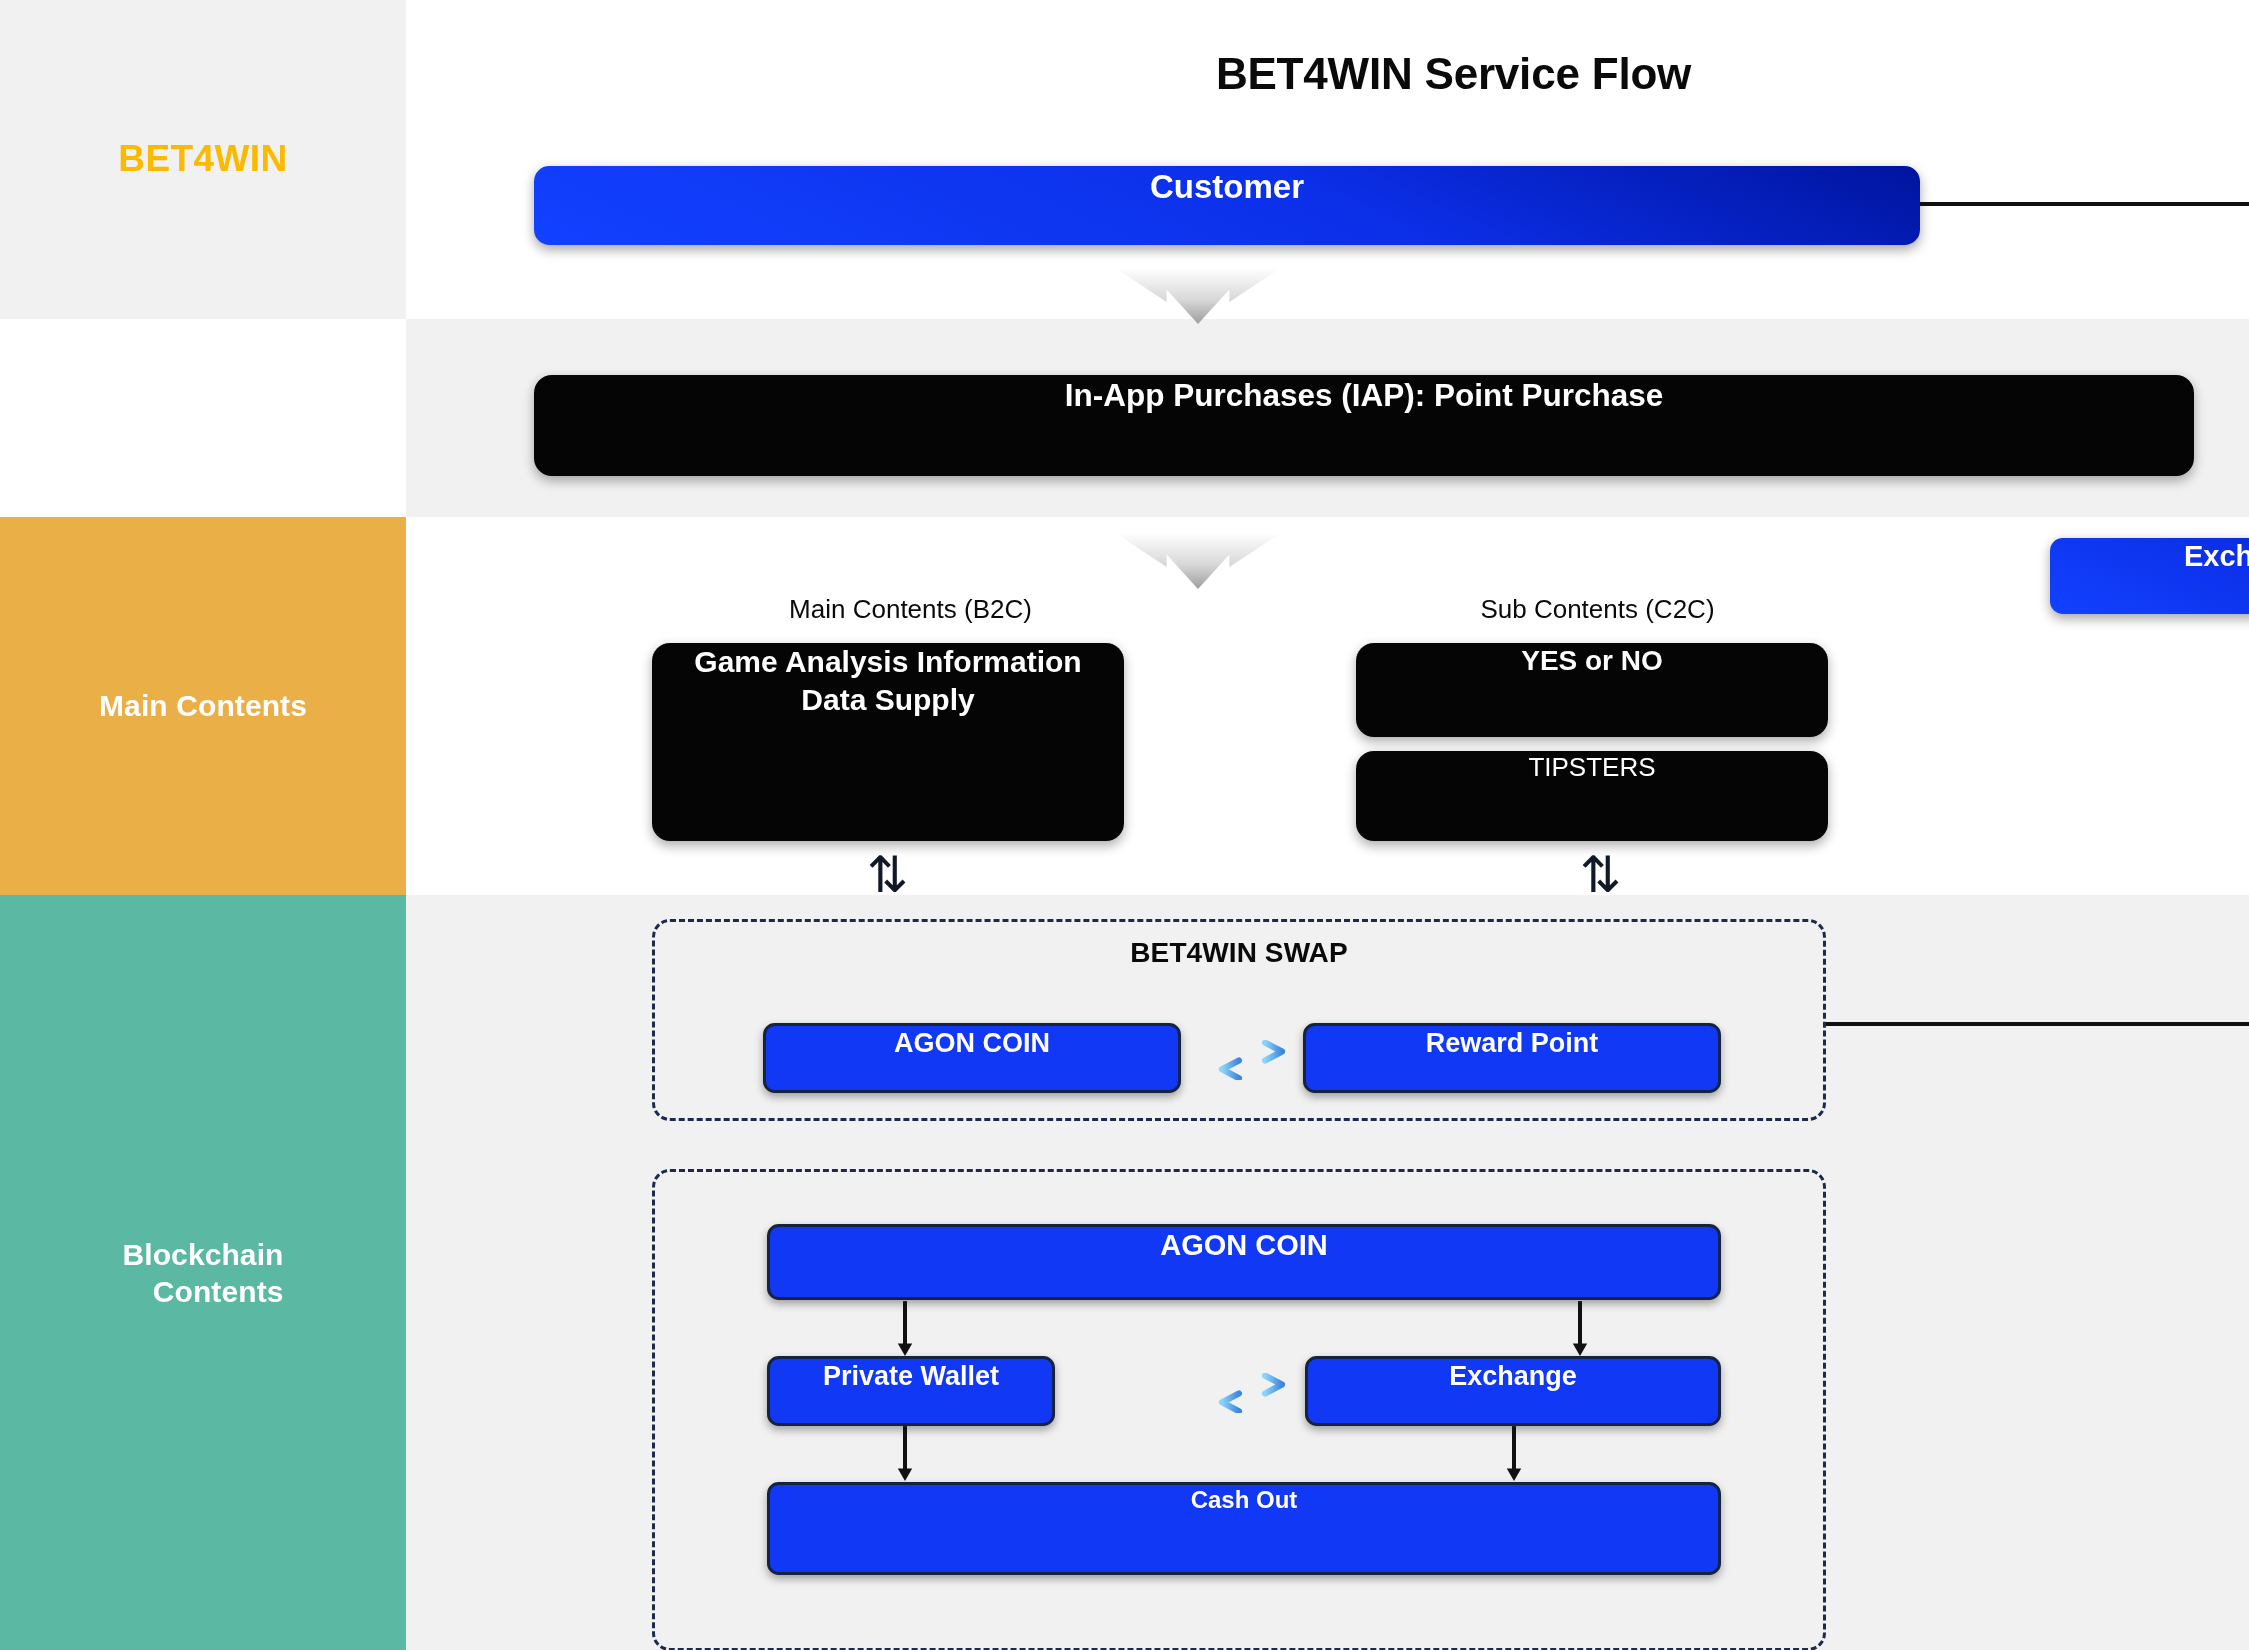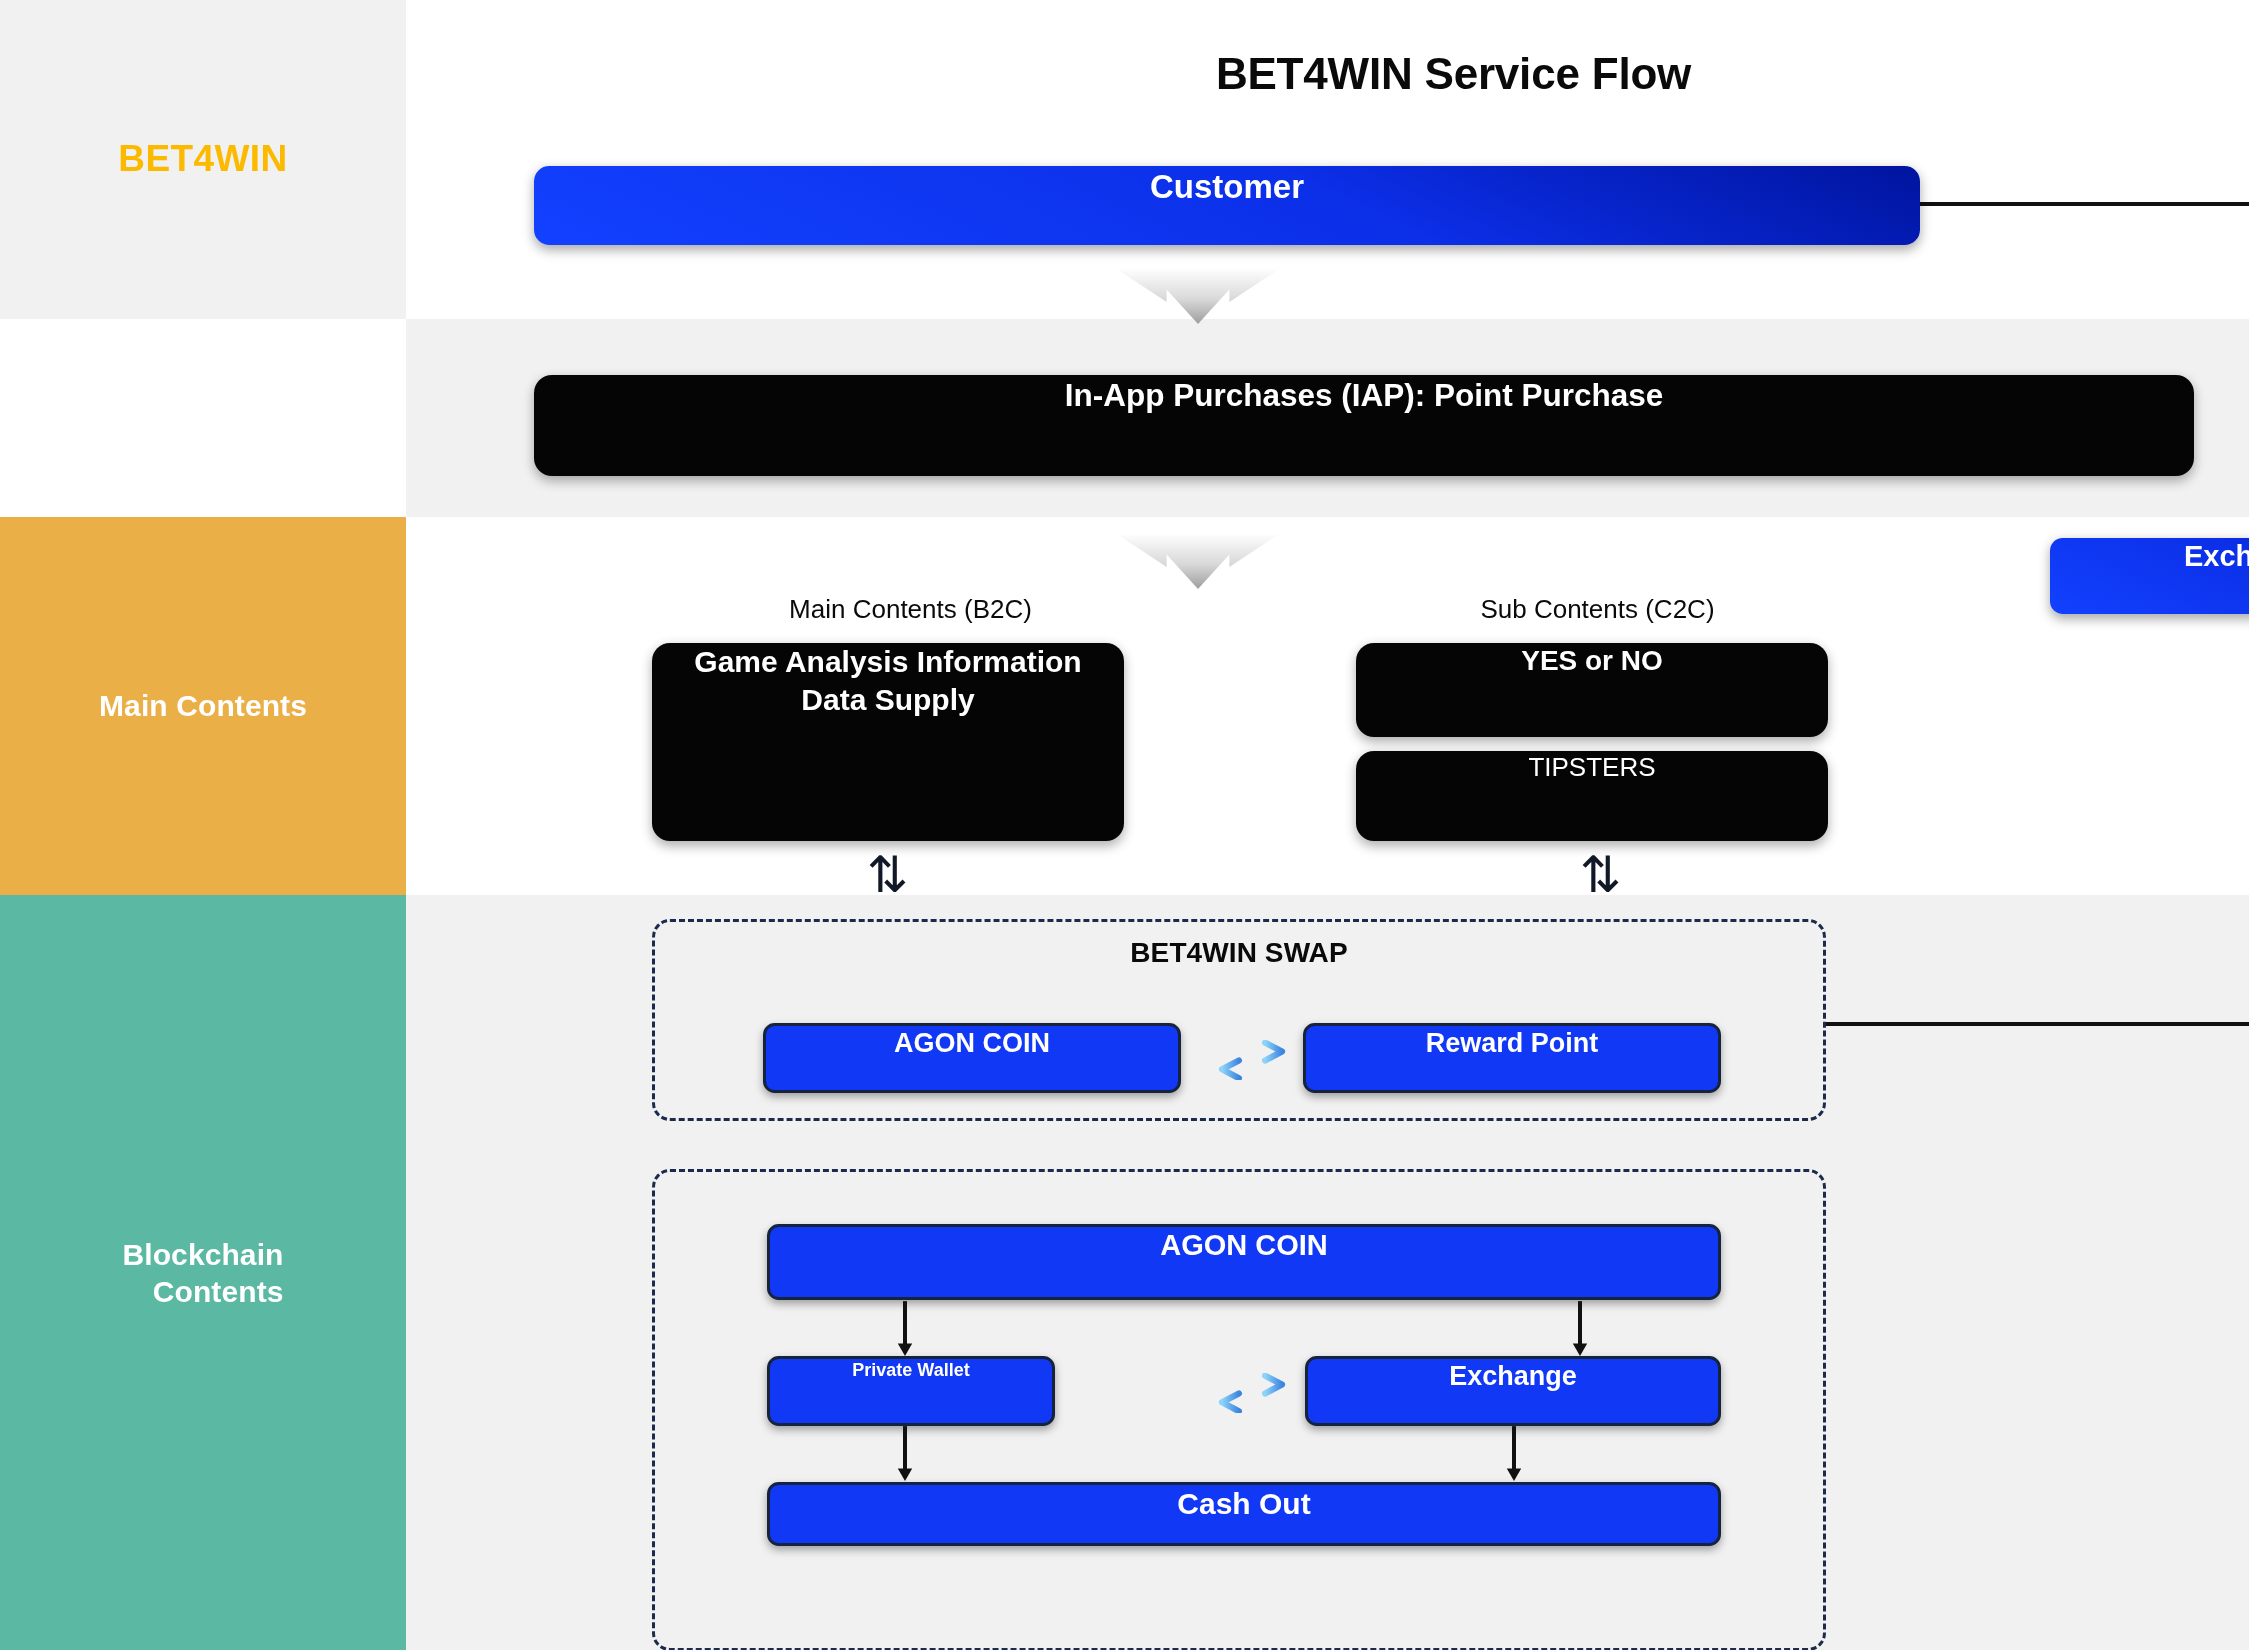--- a/index.html
+++ b/index.html
@@ -229,21 +229,21 @@
           <path d="M20,122 L4,94 L36,94 Z" fill="#111"></path>
         </svg>
     </div>
     <div class="arrowdown" style="left:916px;top:129px;width:18px;height:56px;">
       <svg width="18" height="56" viewBox="0 0 40 124">
           <path d="M20,0 V100" stroke="#111" stroke-width="9" fill="none"></path>
           <path d="M20,122 L4,94 L36,94 Z" fill="#111"></path>
         </svg>
     </div>
 
-    <div class="node blue-solid" style="left:112px;top:184px;width:288px;height:70px;font-size:18px;">
+    <div class="node blue-solid" style="left:112px;top:184px;width:288px;height:70px;font-size:27px;">
       <span>Private Wallet</span>
     </div>
 
     <div class="swaparrows" style="left:560px;top:201px;width:74px;height:40px;">
       <svg width="74" height="40" viewBox="0 0 165 90">
         <defs>
           <linearGradient id="gsw3" x1="0" y1="0" x2="1" y2="0">
             <stop offset="0%" stop-color="#8ED3FA"></stop>
               <stop offset="100%" stop-color="#3C86E0"></stop>
           </linearGradient>
@@ -269,19 +269,19 @@
           <path d="M20,122 L4,94 L36,94 Z" fill="#111"></path>
         </svg>
     </div>
     <div class="arrowdown" style="left:850px;top:254px;width:18px;height:56px;">
       <svg width="18" height="56" viewBox="0 0 40 124">
           <path d="M20,0 V100" stroke="#111" stroke-width="9" fill="none"></path>
           <path d="M20,122 L4,94 L36,94 Z" fill="#111"></path>
         </svg>
     </div>
 
-    <div class="node blue-solid" style="left:112px;top:310px;width:954px;height:64px;font-size:30px;">
+    <div class="node blue-solid" style="left:112px;top:310px;width:954px;height:93px;font-size:24px;">
       <span>Cash Out</span>
     </div>
   </div>
 
 </div>
 
 
 </body></html>

